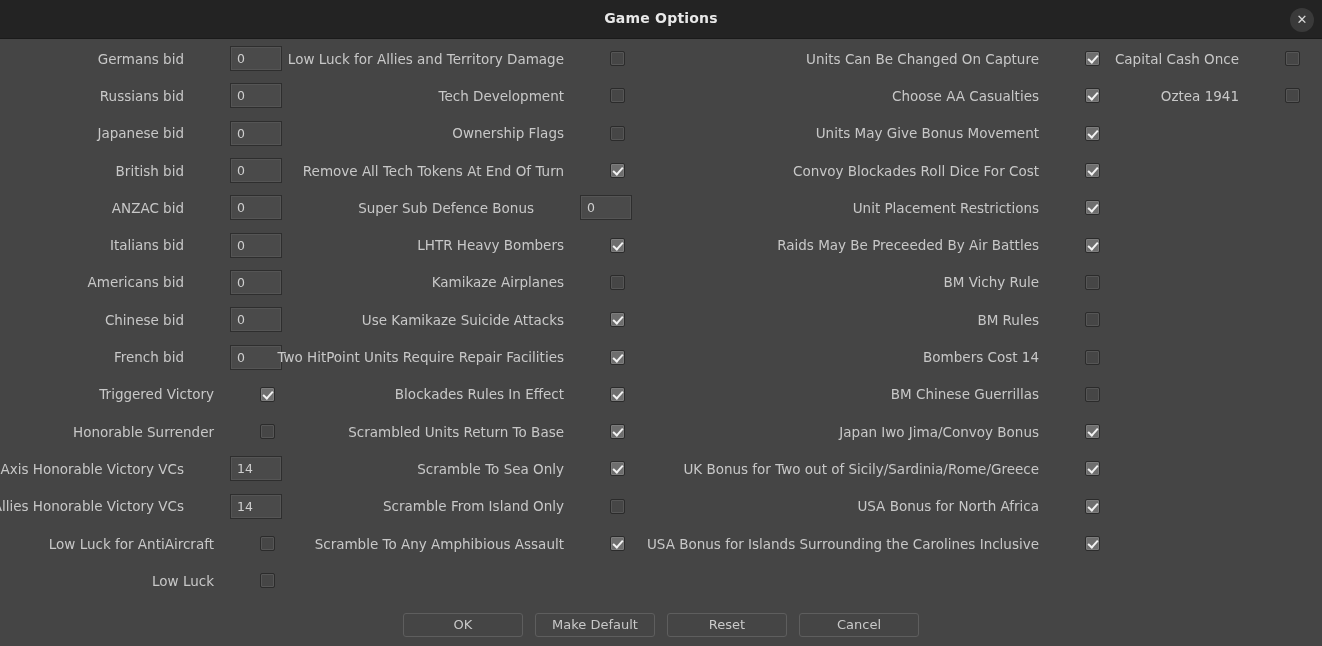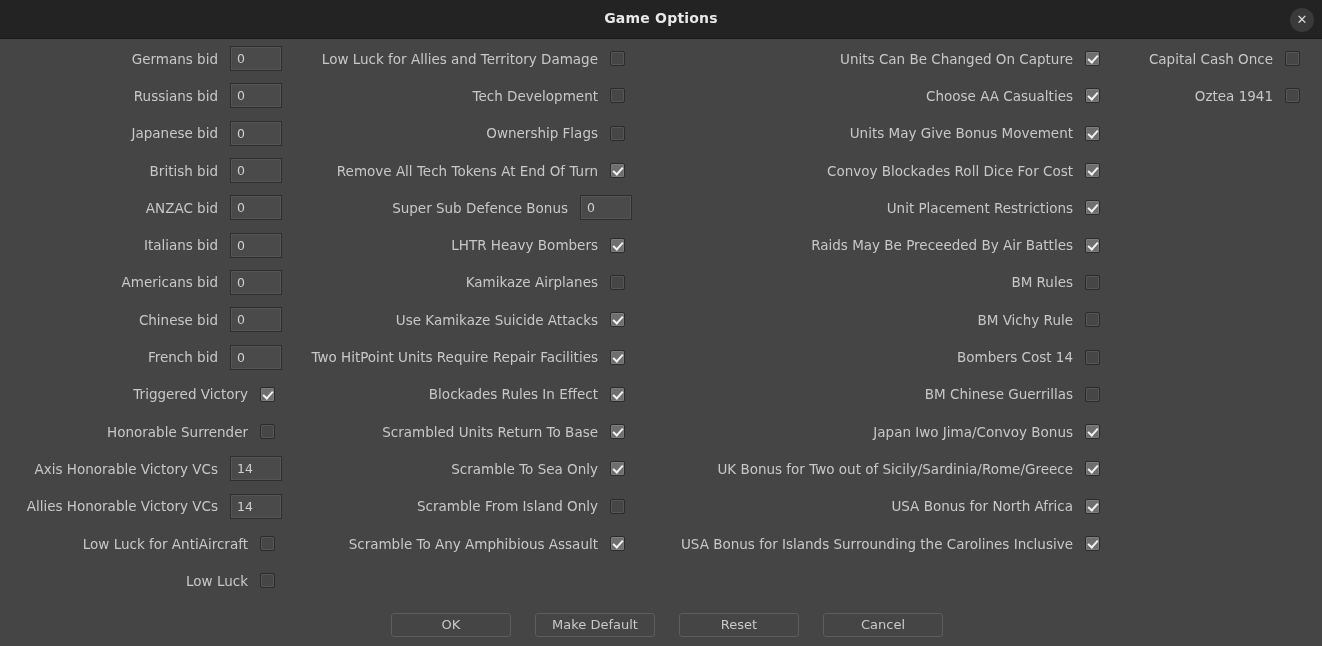--- a/index.html
+++ b/index.html
@@ -74,20 +74,21 @@
   .col-right  { left: 640px;  width: 475px; }
   .col-far    { left: 1115px; width: 200px; }
 
   .row {
     display: flex;
     align-items: center;
     justify-content: flex-end;
     height: 37.3px;
     box-sizing: border-box;
     padding-right: 0px;
+    gap: 34px;
   }
   .row-label {
     color: #c8c8c8;
     font-size: 13.5px;
     text-align: right;
     white-space: nowrap;
     font-family: "DejaVu Sans", "Liberation Sans", sans-serif;
     padding-right: 12px;
   }
 
@@ -172,21 +173,20 @@
     background: #454545;
     border: 1px solid #5e5e5e;
     border-radius: 3px;
     color: #c9c9c9;
     font-size: 13px;
     line-height: 22px;
     text-align: center;
     cursor: pointer;
     box-sizing: border-box;
     font-family: "DejaVu Sans", "Liberation Sans", sans-serif;
-    margin-left: 12px;
   }
 </style>
 </head>
 <body>
 
 <div id="app">
 
   <div class="titlebar">
     <div class="titlebar-text">Game Options</div>
     <div class="close-btn">✕</div>
@@ -402,27 +402,27 @@
             <div class="cb checked" role="checkbox" aria-checked="true"></div>
           </div>
         </div>
         <div class="row">
           <div class="row-label">Raids May Be Preceeded By Air Battles</div>
           <div class="cb-slot">
             <div class="cb checked" role="checkbox" aria-checked="true"></div>
           </div>
         </div>
         <div class="row">
+          <div class="row-label">BM Vichy Rule</div>
+          <div class="cb-slot">
+            <div class="cb" role="checkbox" aria-checked="false"></div>
+          </div>
+        </div>
+        <div class="row">
           <div class="row-label">BM Rules</div>
-          <div class="cb-slot">
-            <div class="cb" role="checkbox" aria-checked="false"></div>
-          </div>
-        </div>
-        <div class="row">
-          <div class="row-label">BM Vichy Rule</div>
           <div class="cb-slot">
             <div class="cb" role="checkbox" aria-checked="false"></div>
           </div>
         </div>
         <div class="row">
           <div class="row-label">Bombers Cost 14</div>
           <div class="cb-slot">
             <div class="cb" role="checkbox" aria-checked="false"></div>
           </div>
         </div>

